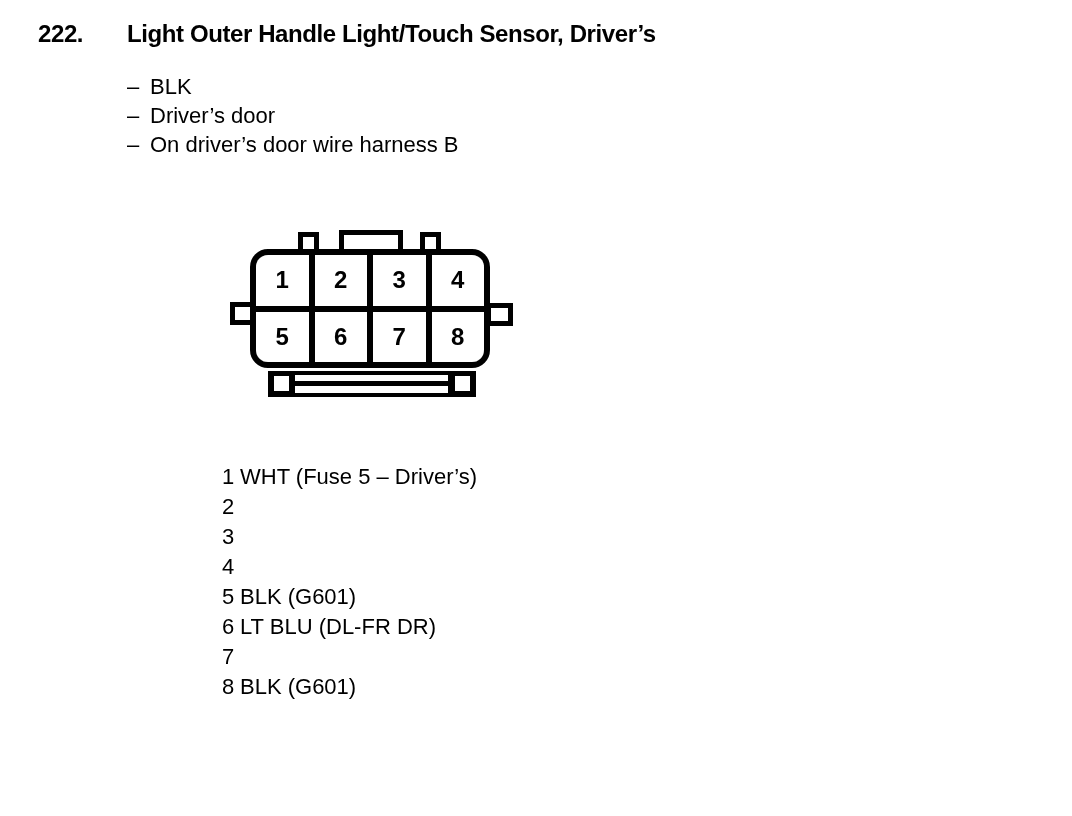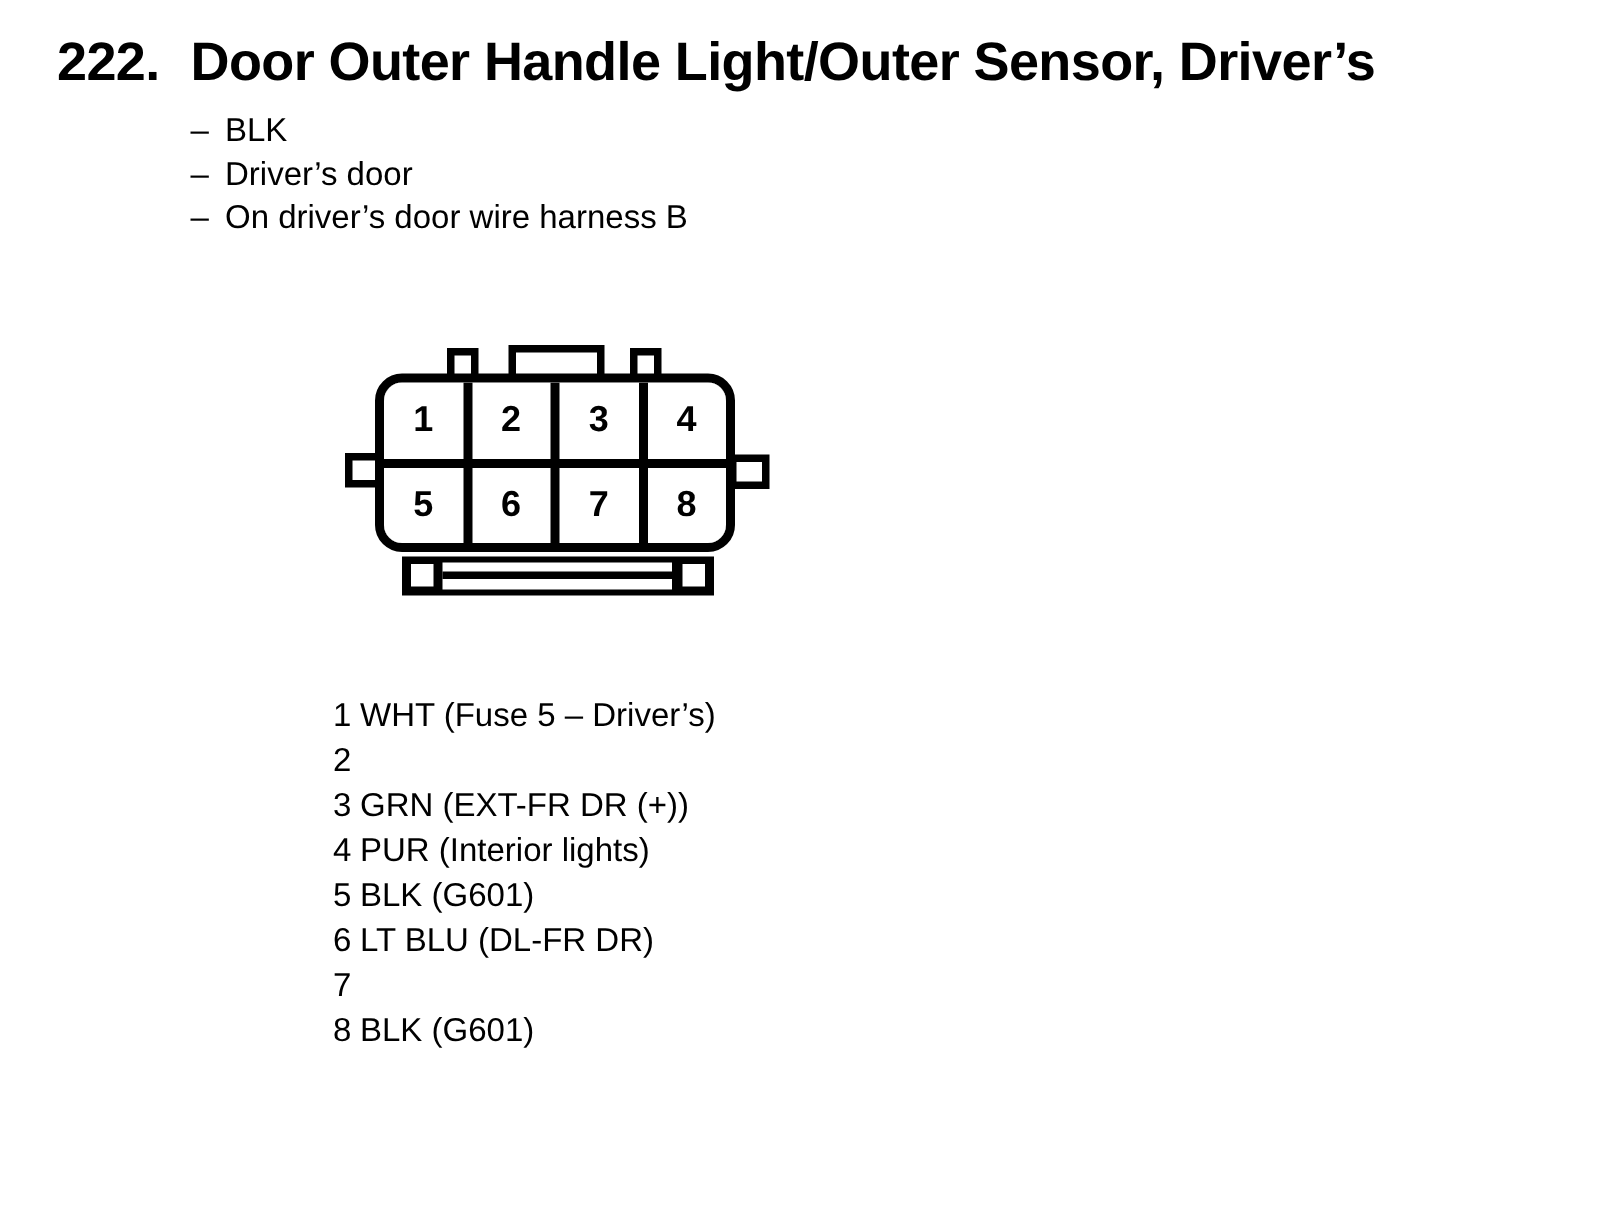--- a/index.html
+++ b/index.html
@@ -12,21 +12,21 @@
     font-family: "Liberation Sans", sans-serif;
     overflow: hidden;
   }
 
   
   .title {
     position: absolute;
     left: 38px;
     top: 20px;
     display: flex;
-    font-size: 36px;
+    font-size: 24px;
     font-weight: bold;
     letter-spacing: -0.4px;
     white-space: nowrap;
   }
   .title-number { width: 89px; flex: none; }
 
   
   .notes {
     position: absolute;
     left: 127px;
@@ -123,21 +123,21 @@
   .pin-row { display: flex; white-space: nowrap; }
   .pin-num { width: 18px; flex: none; }
 </style>
 </head>
 <body>
 
 <div class="page">
 
   <div class="title">
     <span class="title-number">222.</span>
-    <span class="title-text">Door Outer Handle Light/Outer Sensor, Driver’s</span>
+    <span class="title-text">Light Outer Handle Light/Touch Sensor, Driver’s</span>
   </div>
 
   <div class="notes">
     <div class="note-line">
       <span class="note-marker">–</span>
       <span>BLK</span>
     </div>
     <div class="note-line">
       <span class="note-marker">–</span>
       <span>Driver’s door</span>
@@ -180,25 +180,23 @@
   <div class="pinout">
     <div class="pin-row">
       <span class="pin-num">1</span>
       <span class="pin-desc">WHT (Fuse 5 – Driver’s)</span>
     </div>
     <div class="pin-row">
       <span class="pin-num">2</span>
     </div>
     <div class="pin-row">
       <span class="pin-num">3</span>
-      <span class="pin-desc">GRN (EXT-FR DR (+))</span>
     </div>
     <div class="pin-row">
       <span class="pin-num">4</span>
-      <span class="pin-desc">PUR (Interior lights)</span>
     </div>
     <div class="pin-row">
       <span class="pin-num">5</span>
       <span class="pin-desc">BLK (G601)</span>
     </div>
     <div class="pin-row">
       <span class="pin-num">6</span>
       <span class="pin-desc">LT BLU (DL-FR DR)</span>
     </div>
     <div class="pin-row">

